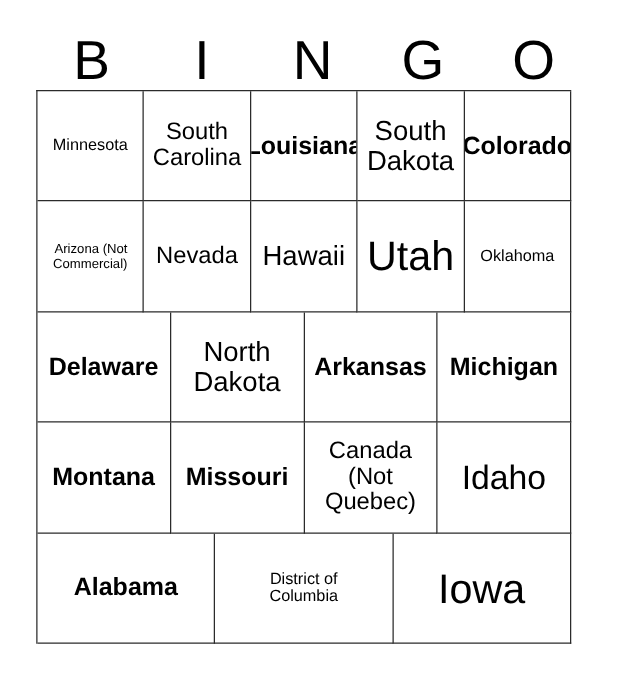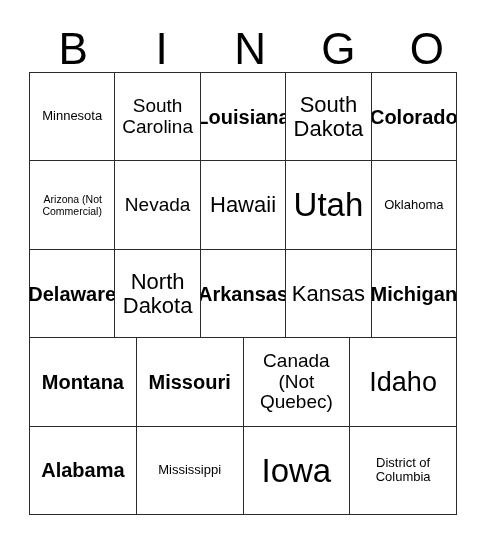--- a/index.html
+++ b/index.html
@@ -123,35 +123,33 @@
       <div class="bingo-cell fs-xl">Hawaii</div>
       <div class="bingo-cell fs-huge">Utah</div>
       <div class="bingo-cell fs-sm">Oklahoma</div>
     </div>
 
     <div class="bingo-row">
       <div class="bingo-cell fs-md">Delaware</div>
       <div class="bingo-cell fs-xl">North
 Dakota</div>
       <div class="bingo-cell fs-md">Arkansas</div>
-      <div class="bingo-cell fs-xl">Kansas</div>
       <div class="bingo-cell fs-md">Michigan</div>
     </div>
 
     <div class="bingo-row">
       <div class="bingo-cell fs-md">Montana</div>
       <div class="bingo-cell fs-md">Missouri</div>
       <div class="bingo-cell fs-lg">Canada
 (Not
 Quebec)</div>
       <div class="bingo-cell fs-xxl">Idaho</div>
     </div>
 
     <div class="bingo-row">
       <div class="bingo-cell fs-md">Alabama</div>
-      <div class="bingo-cell fs-sm">Mississippi</div>
-      <div class="bingo-cell fs-huge">Iowa</div>
       <div class="bingo-cell fs-sm">District of
 Columbia</div>
+      <div class="bingo-cell fs-huge">Iowa</div>
     </div>
 
   </div>
 </div>
 
 </body></html>

